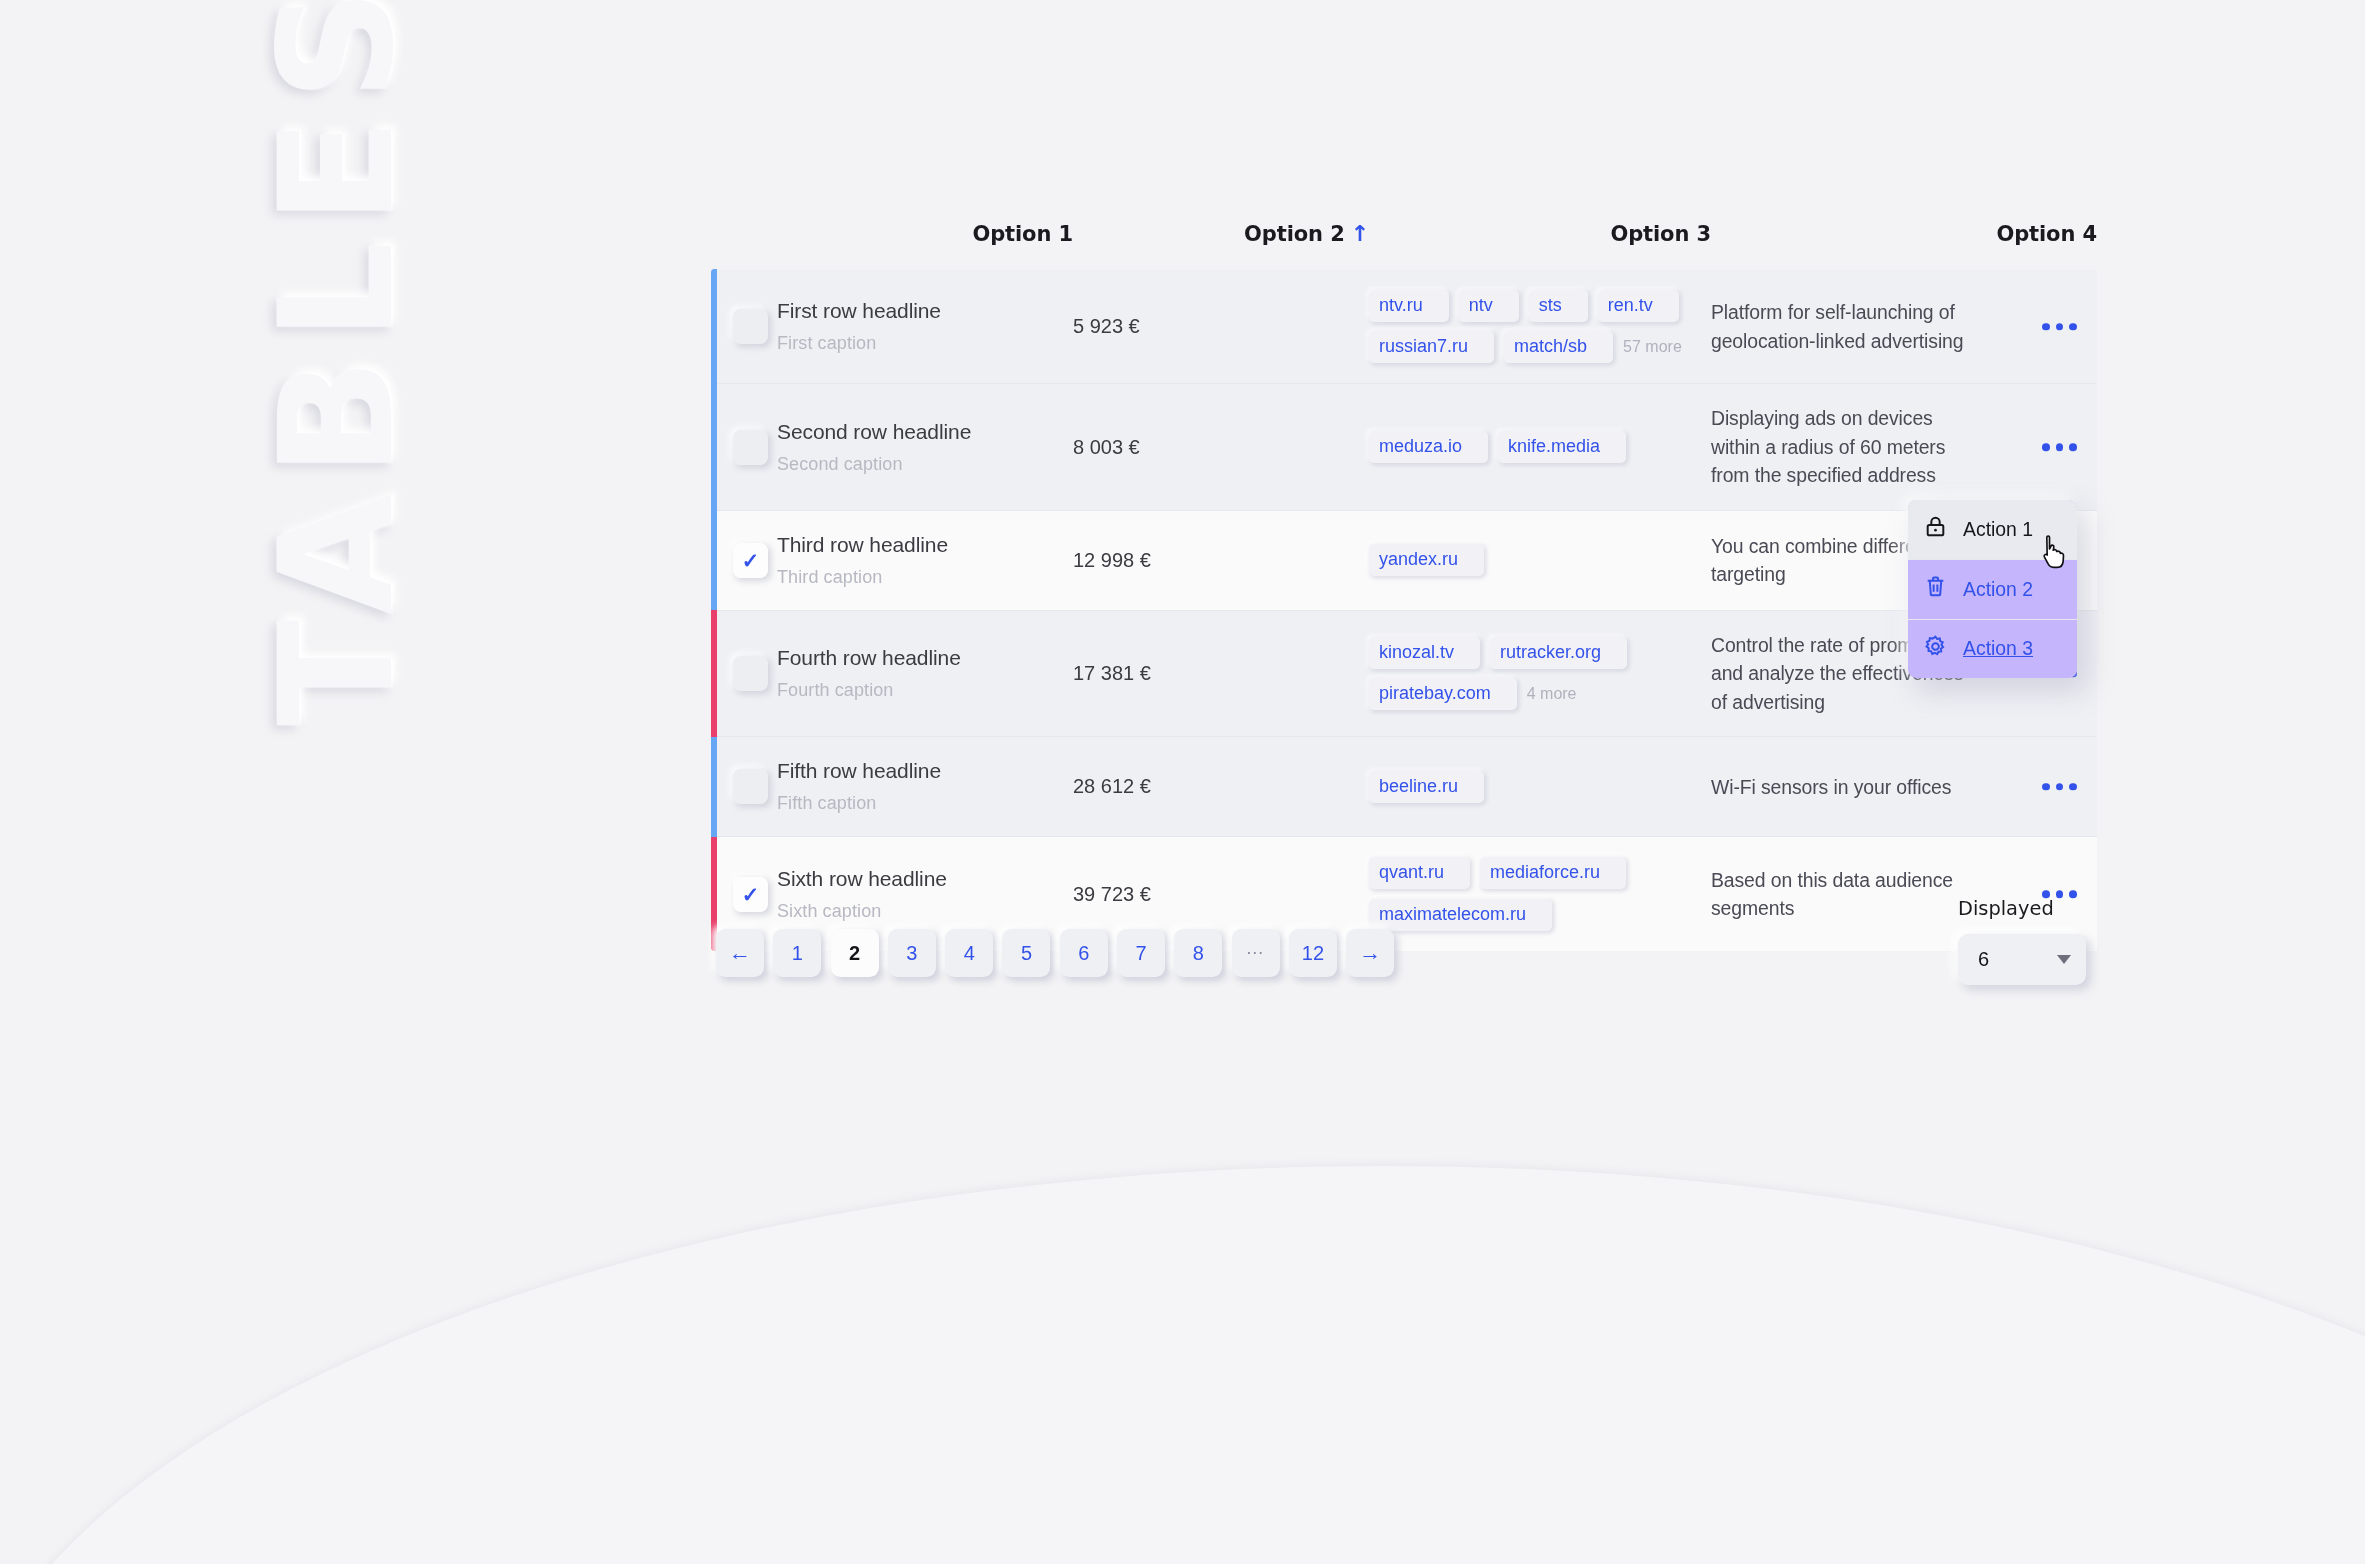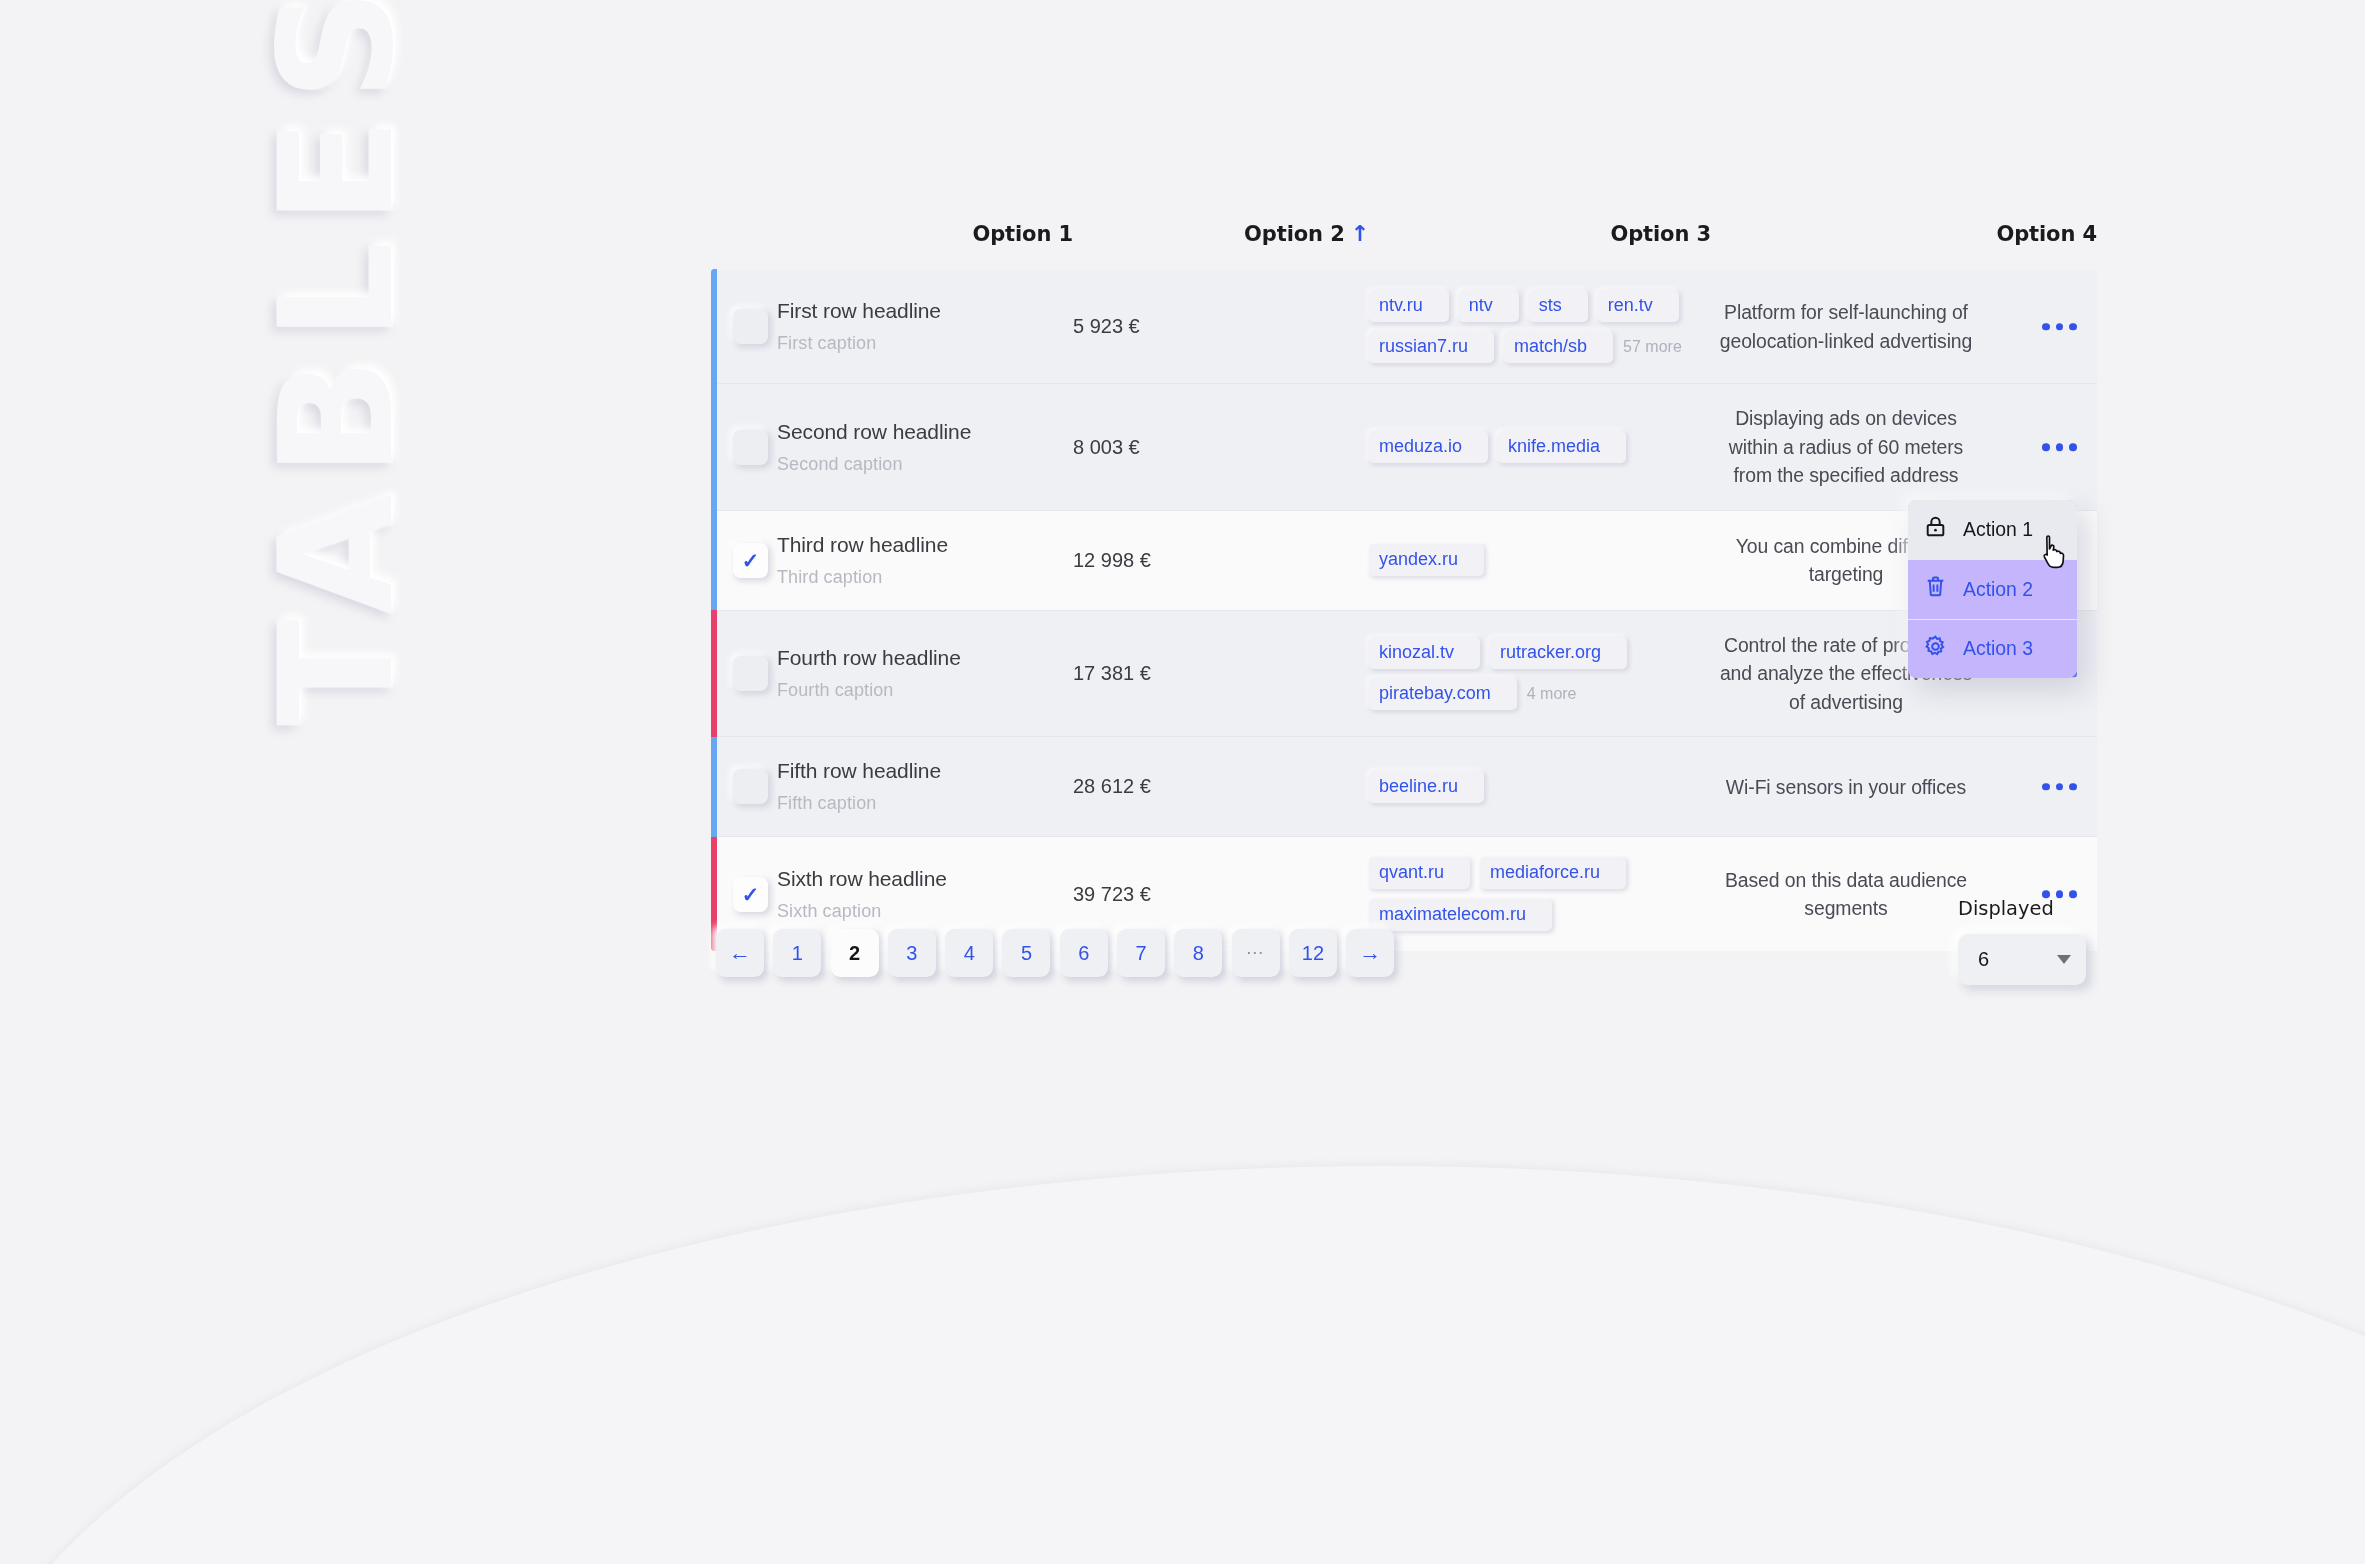--- a/index.html
+++ b/index.html
@@ -122,21 +122,21 @@
     border-radius: 5px;
     background: #f2f2f6;
     color: #3352ea;
     font-size: 18px;
     box-shadow: 1.7px 1.7px 4.2px rgba(170,172,195,0.40), -1.7px -1.7px 4.2px rgba(255,255,255,0.95);
     white-space: nowrap;
   }
   .more { color: #b0b1bd; font-size: 16px; align-self: center; white-space: nowrap; }
 
   td.cell-o4 { position: relative; padding-right: 59px; }
-  .desc { font-size: 19.4px; color: #4a4a55; line-height: 1.47; max-width: 270px; letter-spacing: -0.1px; text-align: center; }
+  .desc { font-size: 19.4px; color: #4a4a55; line-height: 1.47; max-width: 270px; letter-spacing: -0.1px; }
   .dots {
     position: absolute; right: 20px; top: 50%; transform: translateY(-50%);
     display: flex; gap: 6px; cursor: pointer;
   }
   .dots i { width: 7.6px; height: 7.6px; border-radius: 50%; background: #3352ea; display:block; }
 
   
   .menu {
     position: absolute;
     left: 1908px; top: 500px;
@@ -149,21 +149,21 @@
     text-align: center;
   }
   .menu-item {
     display: flex; align-items: center; gap: 15px;
     padding: 14.4px 13.5px 14.4px 15px;
     font-size: 19.4px;
     color: #3352ea;
     border-bottom: 0.8px solid #e7e8ee;
     cursor: pointer;
   }
-  .menu-item:last-child { border-bottom: none; }
+  .menu-item:last-child { border-bottom: none; text-decoration: underline; }
   .menu-item.hovered { background: #e9eaf0; color: #17171b; }
   .menu-item svg { flex: 0 0 auto; }
 
   
   .cursor { position: absolute; left: 2039px; top: 534px; z-index: 60; pointer-events: none; }
 
   
   .pager {
     position: absolute;
     left: 716px; top: 929px;

